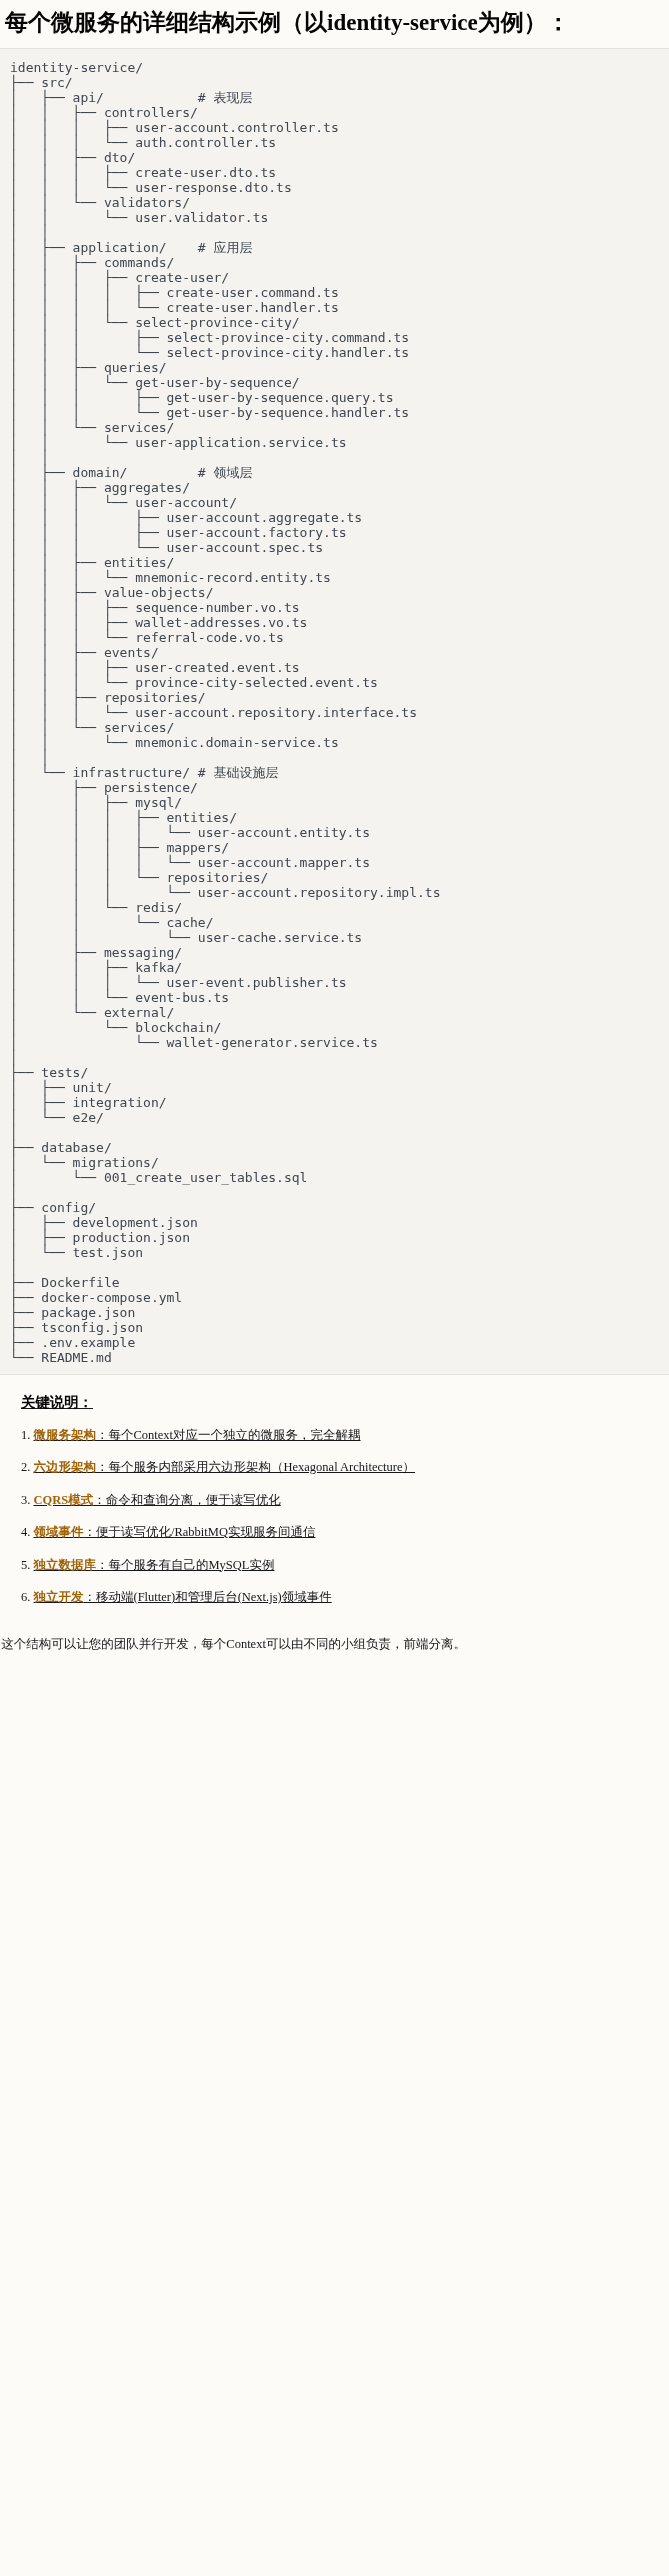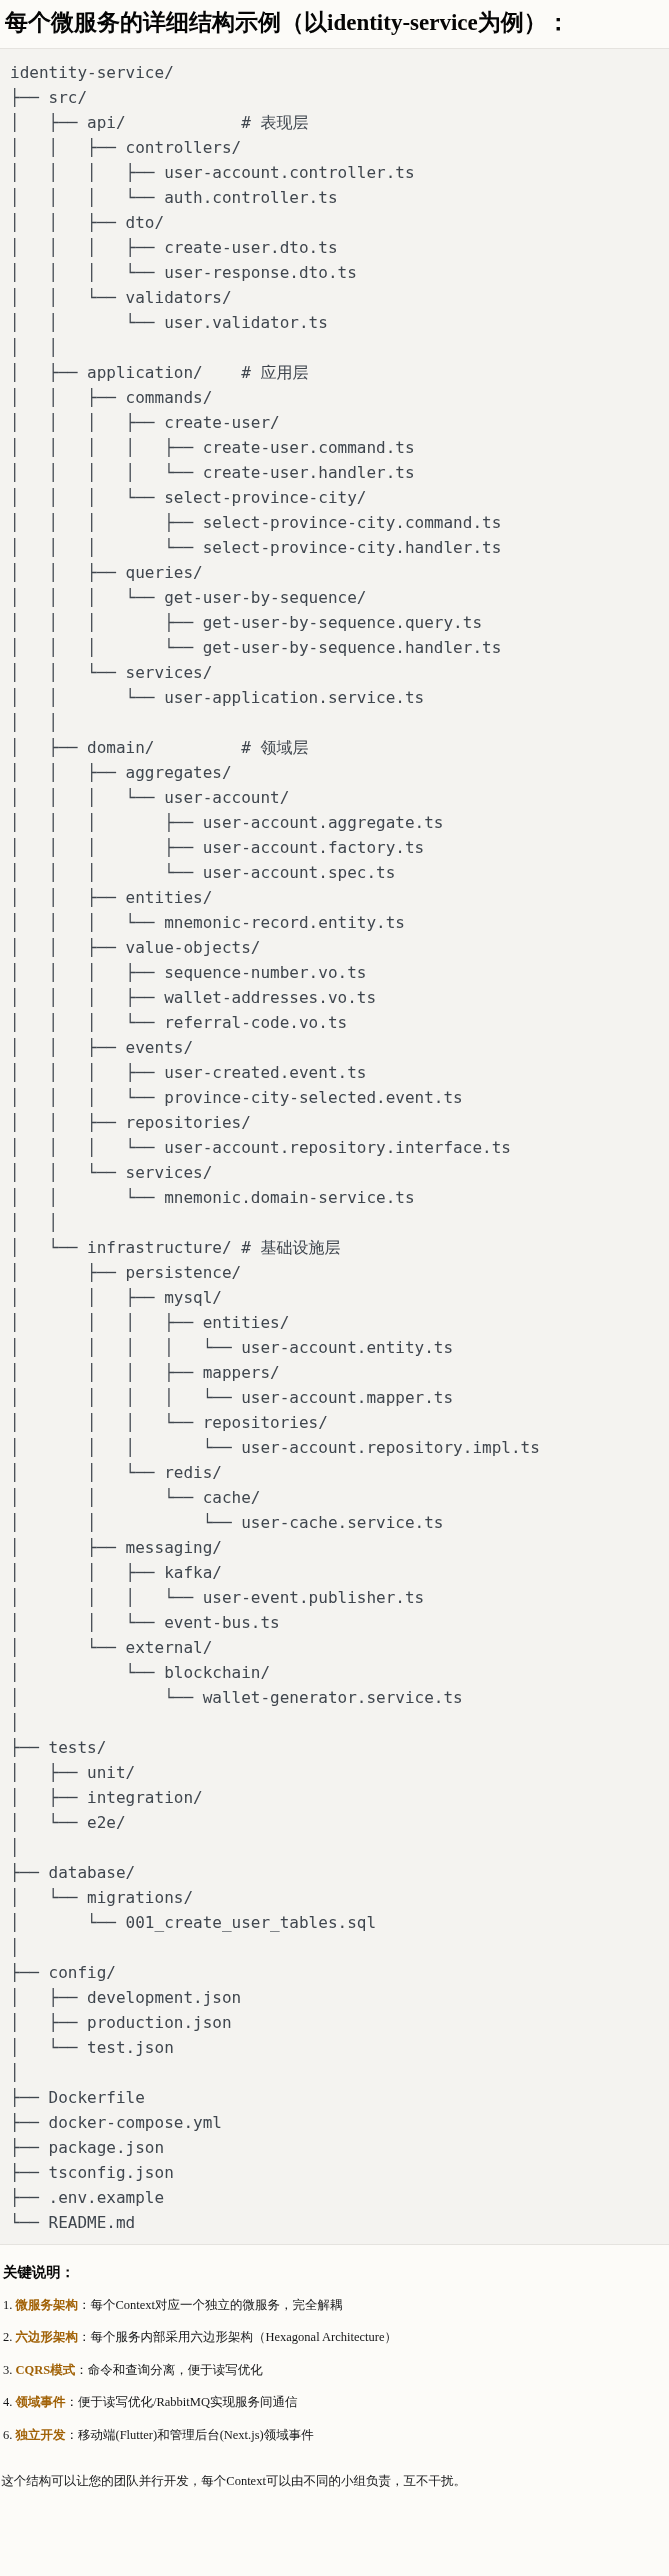--- a/index.html
+++ b/index.html
@@ -24,28 +24,29 @@
     margin: 0;
     width: 669px;
     background: #f4f3f0;
     border-top: 0.6px solid #e5e3df;
     border-bottom: 0.6px solid #e5e3df;
     padding: 10.6px 10px 9.4px 10px;
     overflow: hidden;
   }
   pre.code-block code {
     font-family: "DejaVu Sans Mono", "Liberation Mono", monospace;
-    font-size: 16px;
-    line-height: 25px;
+    font-size: 13px;
+    line-height: 15px;
     color: #3f464e;
     white-space: pre;
     display: block;
   }
   .notes {
-    padding-left: 3px;
+    padding-left: 21px;
+    text-decoration: underline;
   }
   .notes-heading {
     margin: 16.3px 0 0 0;
     font-size: 14.4px;
     line-height: 20px;
     font-weight: bold;
     color: #050505;
   }
   .note {
     margin-top: 15px;
@@ -174,23 +175,26 @@
     </div>
 
     <div class="note">
       <span class="num">3.</span><span class="term">CQRS模式</span><span class="desc">：命令和查询分离，便于读写优化</span>
     </div>
 
     <div class="note">
       <span class="num">4.</span><span class="term">领域事件</span><span class="desc">：便于读写优化/RabbitMQ实现服务间通信</span>
     </div>
 
+    <div class="note">
+      <span class="num">5.</span><span class="term">独立数据库</span><span class="desc">：每个服务有自己的MySQL实例</span>
+    </div>
 
     <div class="note">
       <span class="num">6.</span><span class="term">独立开发</span><span class="desc">：移动端(Flutter)和管理后台(Next.js)领域事件</span>
     </div>
 
   </section>
 
-  <p class="closing">这个结构可以让您的团队并行开发，每个Context可以由不同的小组负责，互不干扰。</p>
+  <p class="closing">这个结构可以让您的团队并行开发，每个Context可以由不同的小组负责，前端分离。</p>
 
 </main>
 
 
 </body></html>

